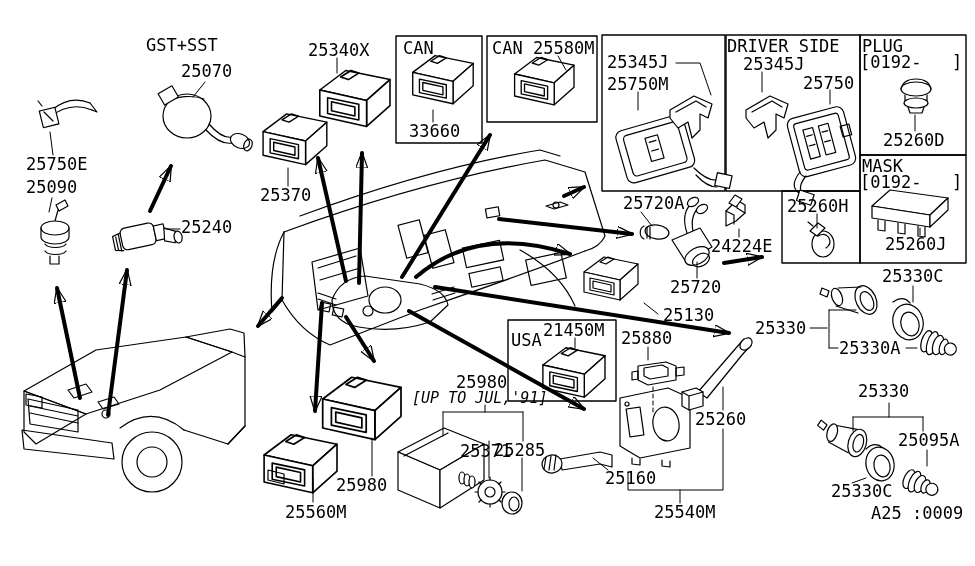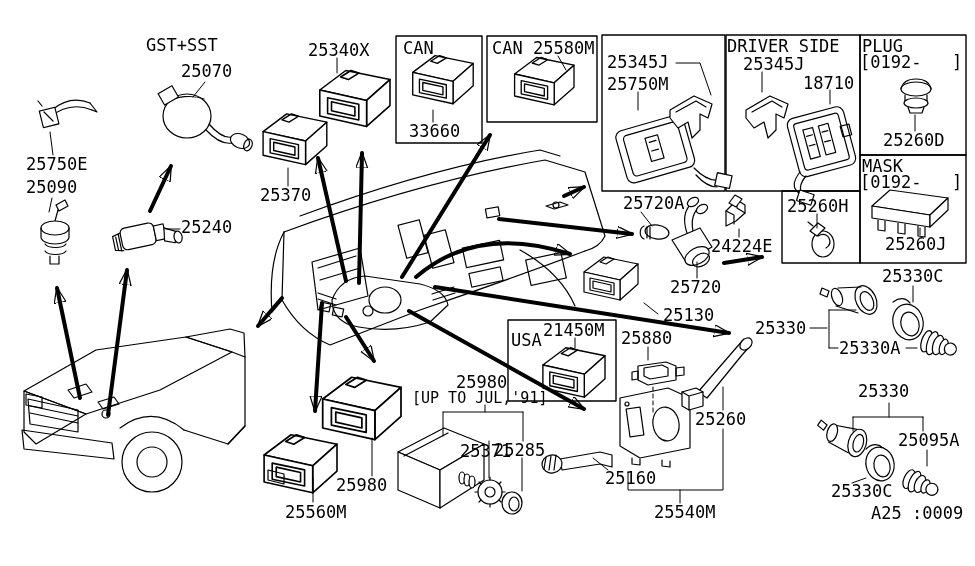--- a/index.html
+++ b/index.html
@@ -4,21 +4,21 @@
 <style>
   html,body{margin:0;padding:0;background:#e8e8e8;}
   #stage{
     position:relative;width:975px;height:566px;background:#ffffff;
     overflow:hidden;font-family:"DejaVu Sans Mono",monospace;
   }
   .lbl{
     position:absolute;font:17px/17px "DejaVu Sans Mono",monospace;
     color:#000;white-space:pre;letter-spacing:0;
   }
-  .lbl-sm{font-size:15px;line-height:15px;}
+  .lbl-sm{font-size:15px;line-height:15px;font-style:italic;}
   svg{position:absolute;left:0;top:0;}
   .art path,.art rect,.art ellipse,.art circle,.art line,.art polyline{
     stroke:#000;fill:none;stroke-width:1.2;stroke-linejoin:round;stroke-linecap:round;
   }
   .art .wf{fill:#fff;}
   .art .boxes rect{stroke-width:1.4;}
   .art .leaders path{stroke-width:1;}
   .art .arrows path{stroke-width:4;}
   .art .dashed{stroke-dasharray:4 3;}
 </style>
@@ -359,21 +359,21 @@
 <span class="lbl" style="left:308px;top:42px">25340X</span>
 <span class="lbl" style="left:403px;top:40px">CAN</span>
 <span class="lbl" style="left:409px;top:123px">33660</span>
 <span class="lbl" style="left:492px;top:40px">CAN</span>
 <span class="lbl" style="left:533px;top:40px">25580M</span>
 <span class="lbl" style="left:260px;top:187px">25370</span>
 <span class="lbl" style="left:607px;top:54px">25345J</span>
 <span class="lbl" style="left:607px;top:76px">25750M</span>
 <span class="lbl" style="left:727px;top:38px">DRIVER SIDE</span>
 <span class="lbl" style="left:743px;top:56px">25345J</span>
-<span class="lbl" style="left:803px;top:75px">18710</span>
+<span class="lbl" style="left:803px;top:75px">25750</span>
 <span class="lbl" style="left:862px;top:38px">PLUG</span>
 <span class="lbl" style="left:860px;top:54px">[0192-   ]</span>
 <span class="lbl" style="left:883px;top:132px">25260D</span>
 <span class="lbl" style="left:862px;top:158px">MASK</span>
 <span class="lbl" style="left:860px;top:174px">[0192-   ]</span>
 <span class="lbl" style="left:885px;top:236px">25260J</span>
 <span class="lbl" style="left:787px;top:198px">25260H</span>
 <span class="lbl" style="left:623px;top:195px">25720A</span>
 <span class="lbl" style="left:711px;top:238px">24224E</span>
 <span class="lbl" style="left:670px;top:279px">25720</span>

